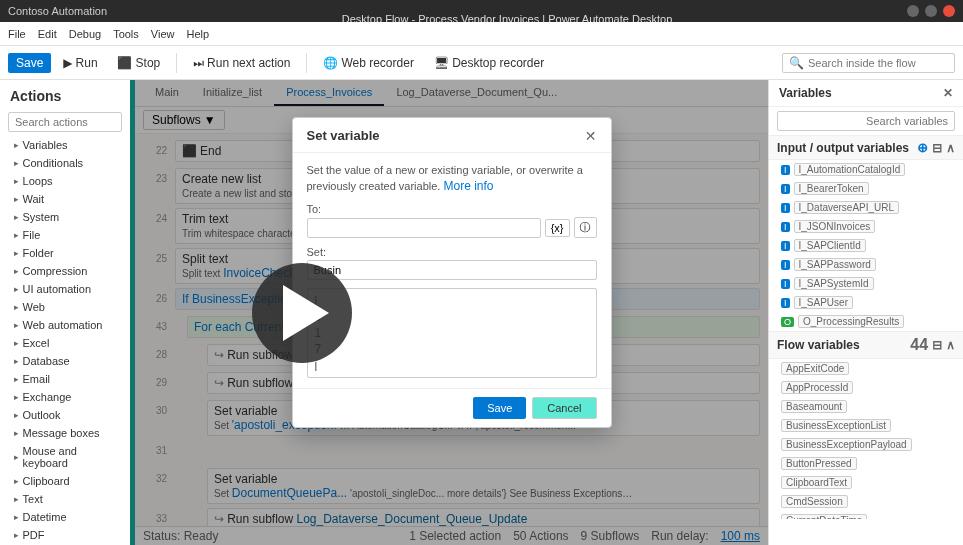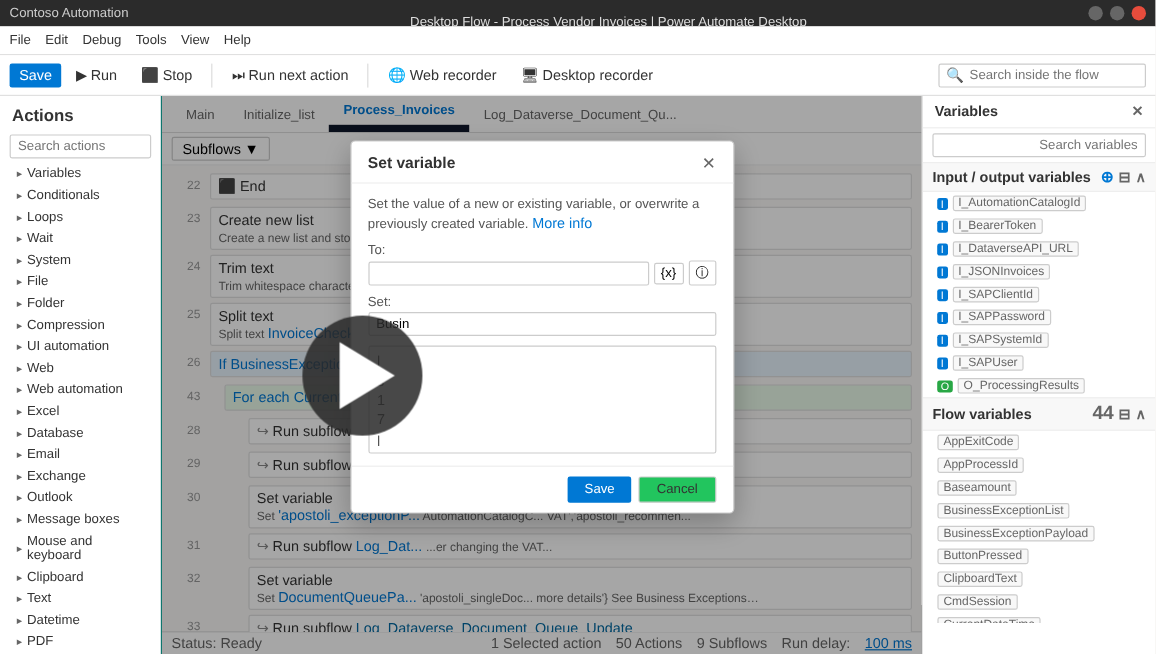--- a/index.html
+++ b/index.html
@@ -75,21 +75,21 @@
     .main-layout {
       display: flex;
       flex: 1;
       overflow: hidden;
     }
 
     
     .actions-panel {
       width: 135px;
       background: #fff;
-      border-right: 1px solid #0f766e;
+      border-right: 5px solid #0f766e;
       display: flex;
       flex-direction: column;
       overflow: hidden;
     }
     .actions-header {
       padding: 8px 10px 4px;
       font-size: 14px;
       font-weight: 600;
       color: #333;
     }
@@ -136,22 +136,22 @@
     .tab {
       padding: 6px 12px;
       font-size: 11px;
       cursor: pointer;
       border-bottom: 2px solid transparent;
       color: #666;
       white-space: nowrap;
     }
     .tab.active {
       color: #0078d4;
-      border-bottom: 6px solid #0f172a;
-      font-weight: 700;
+      border-bottom: 2px solid #0f172a;
+      font-weight: 400;
     }
 
     
     .subflows-bar {
       background: #fff;
       padding: 3px 8px;
       border-bottom: 1px solid #eee;
       display: flex;
       align-items: center;
       gap: 4px;
@@ -362,21 +362,21 @@
     .btn-primary {
       background: #0078d4;
       color: #fff;
       border: none;
       border-radius: 2px;
       padding: 4px 14px;
       font-size: 11px;
       cursor: pointer;
     }
     .btn-secondary {
-      background: #22c55e;
+      background: #5eead4;
       color: #333;
       border: 1px solid #ccc;
       border-radius: 2px;
       padding: 4px 14px;
       font-size: 11px;
       cursor: pointer;
     }
     .icon-btn {
       background: transparent;
       border: 1px solid #ccc;
@@ -568,25 +568,20 @@
       <div class="step-row">
         <div class="step-number">30</div>
         <div class="step-content indent-2">
           <div class="step-title">Set variable</div>
           <div class="step-desc">Set <span class="step-keyword">'apostoli_exceptionP...</span> AutomationCatalogC... VAT','apostoli_recommen...</div>
         </div>
       </div>
 
       <div class="step-row">
         <div class="step-number">31</div>
-        <div class="step-content indent-2">
-          <span style="color:#888;">↪</span>
-          <span class="step-title"> Run subflow <span style="color:#0078d4;">Log_Dat...</span></span>
-          <span class="step-desc"> ...er changing the VAT...</span>
-        </div>
       </div>
 
       <div class="step-row">
         <div class="step-number">32</div>
         <div class="step-content indent-2">
           <div class="step-title">Set variable</div>
           <div class="step-desc">Set <span class="step-keyword">DocumentQueuePa...</span> 'apostoli_singleDoc... more details'}  See Business Exceptions for</div>
         </div>
       </div>
 

